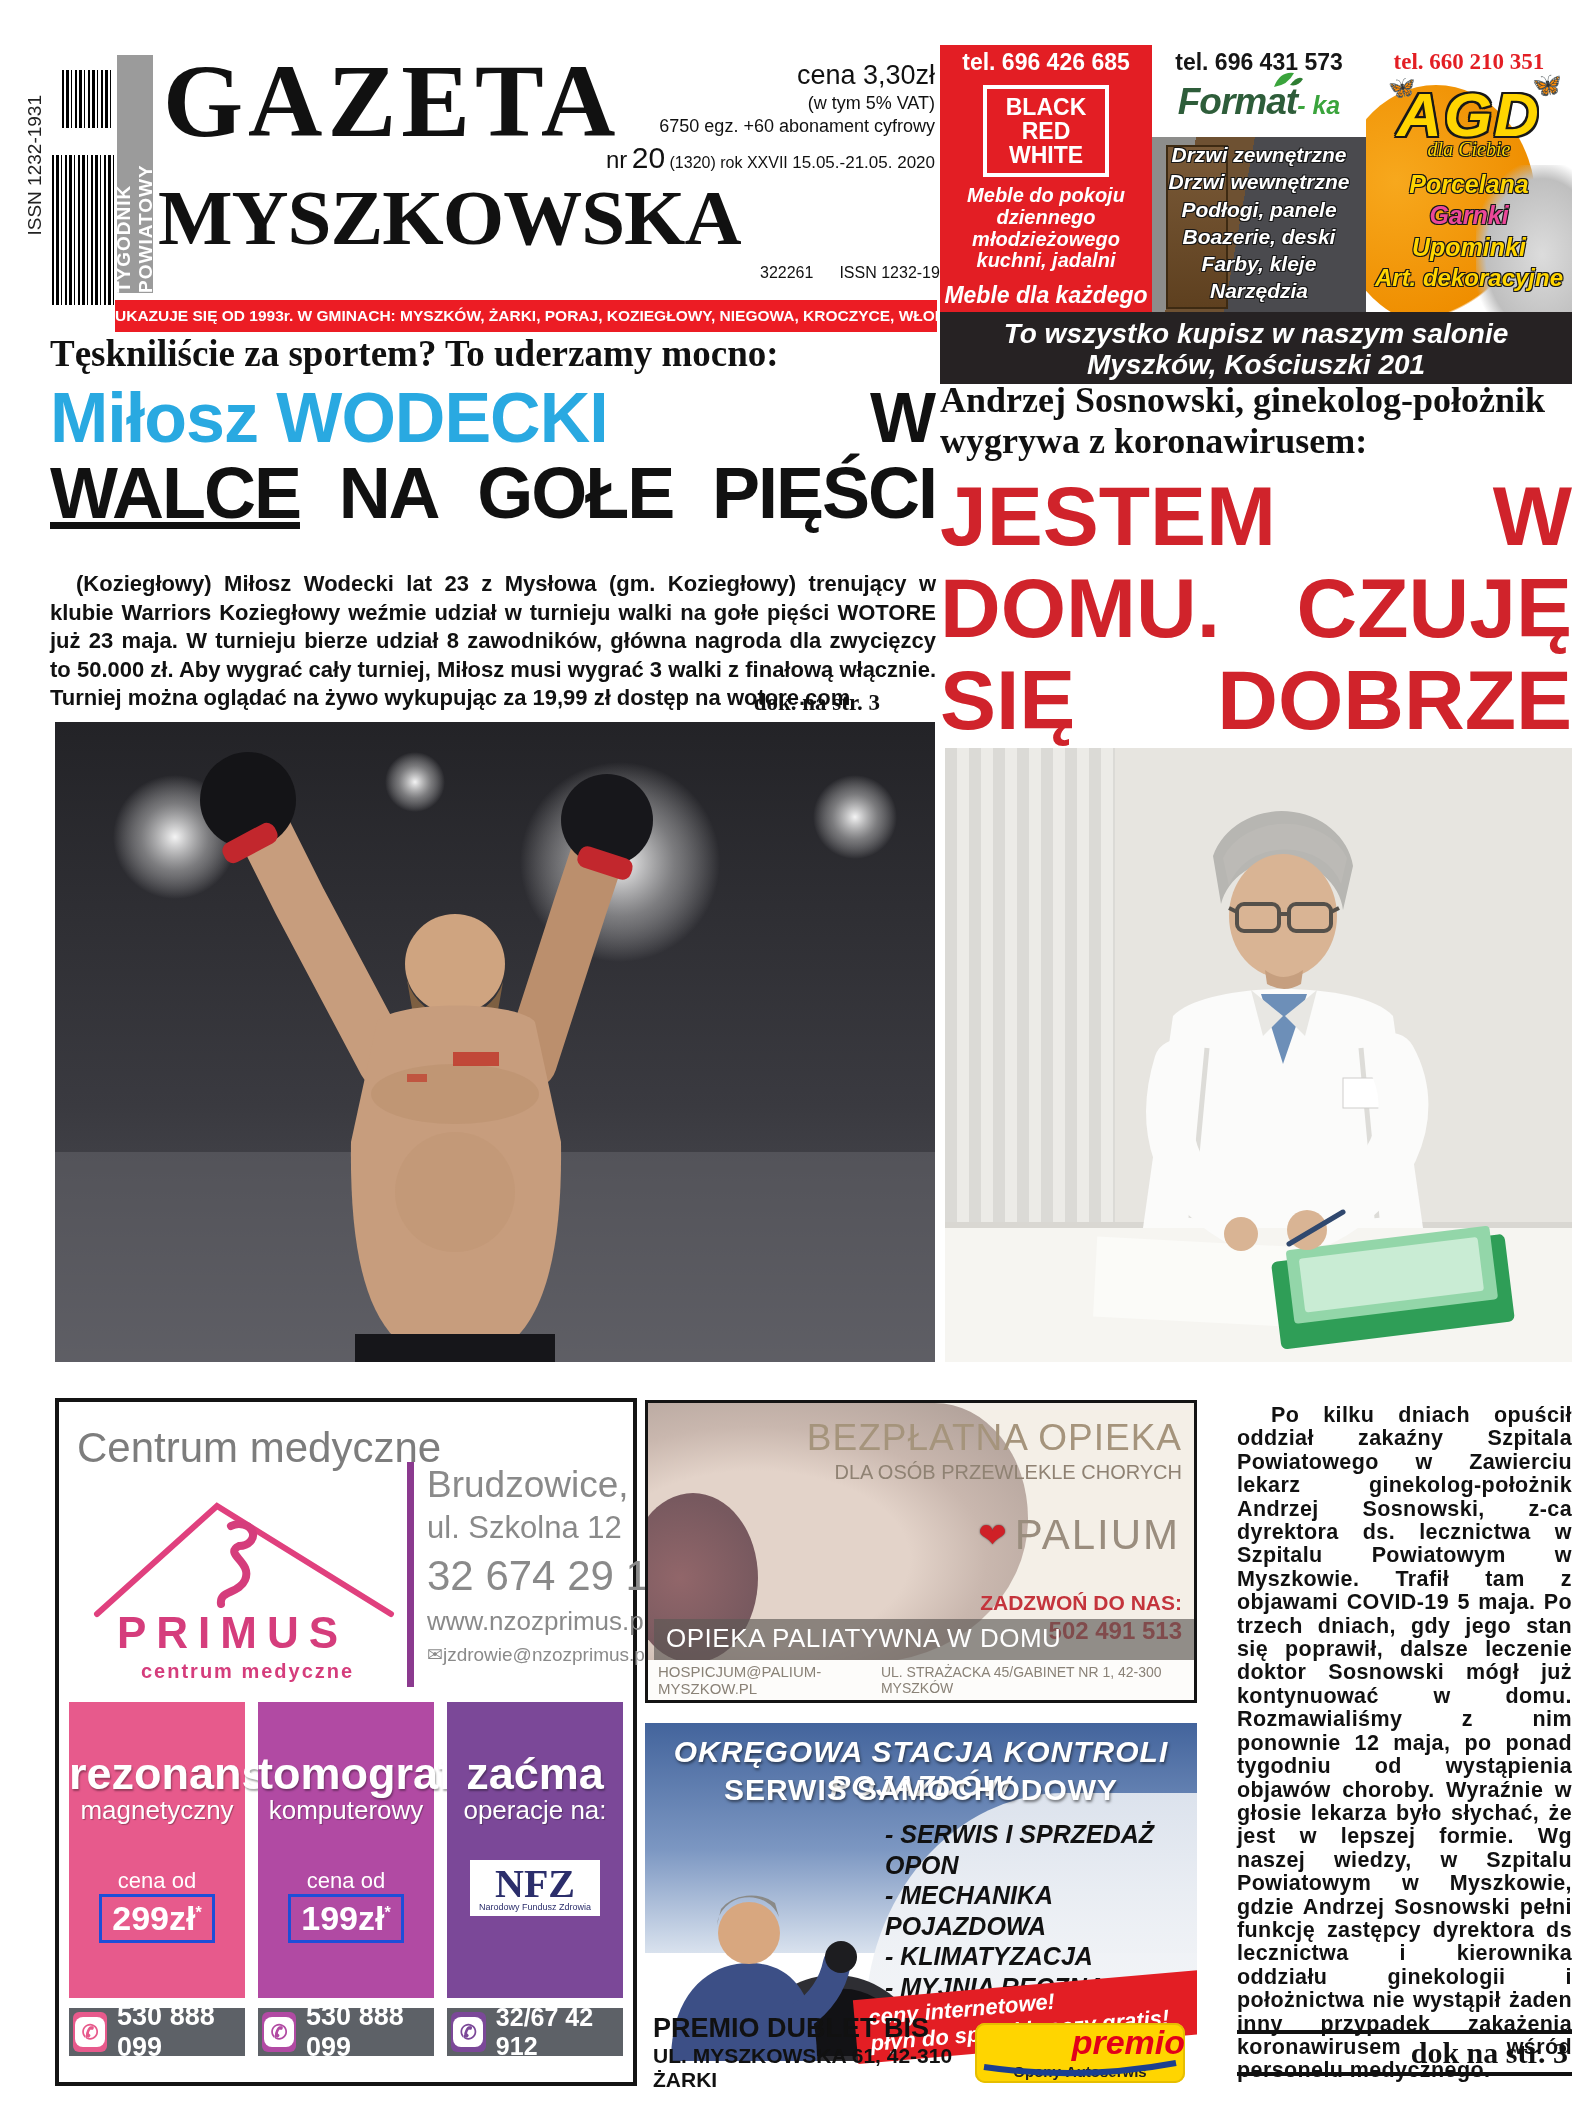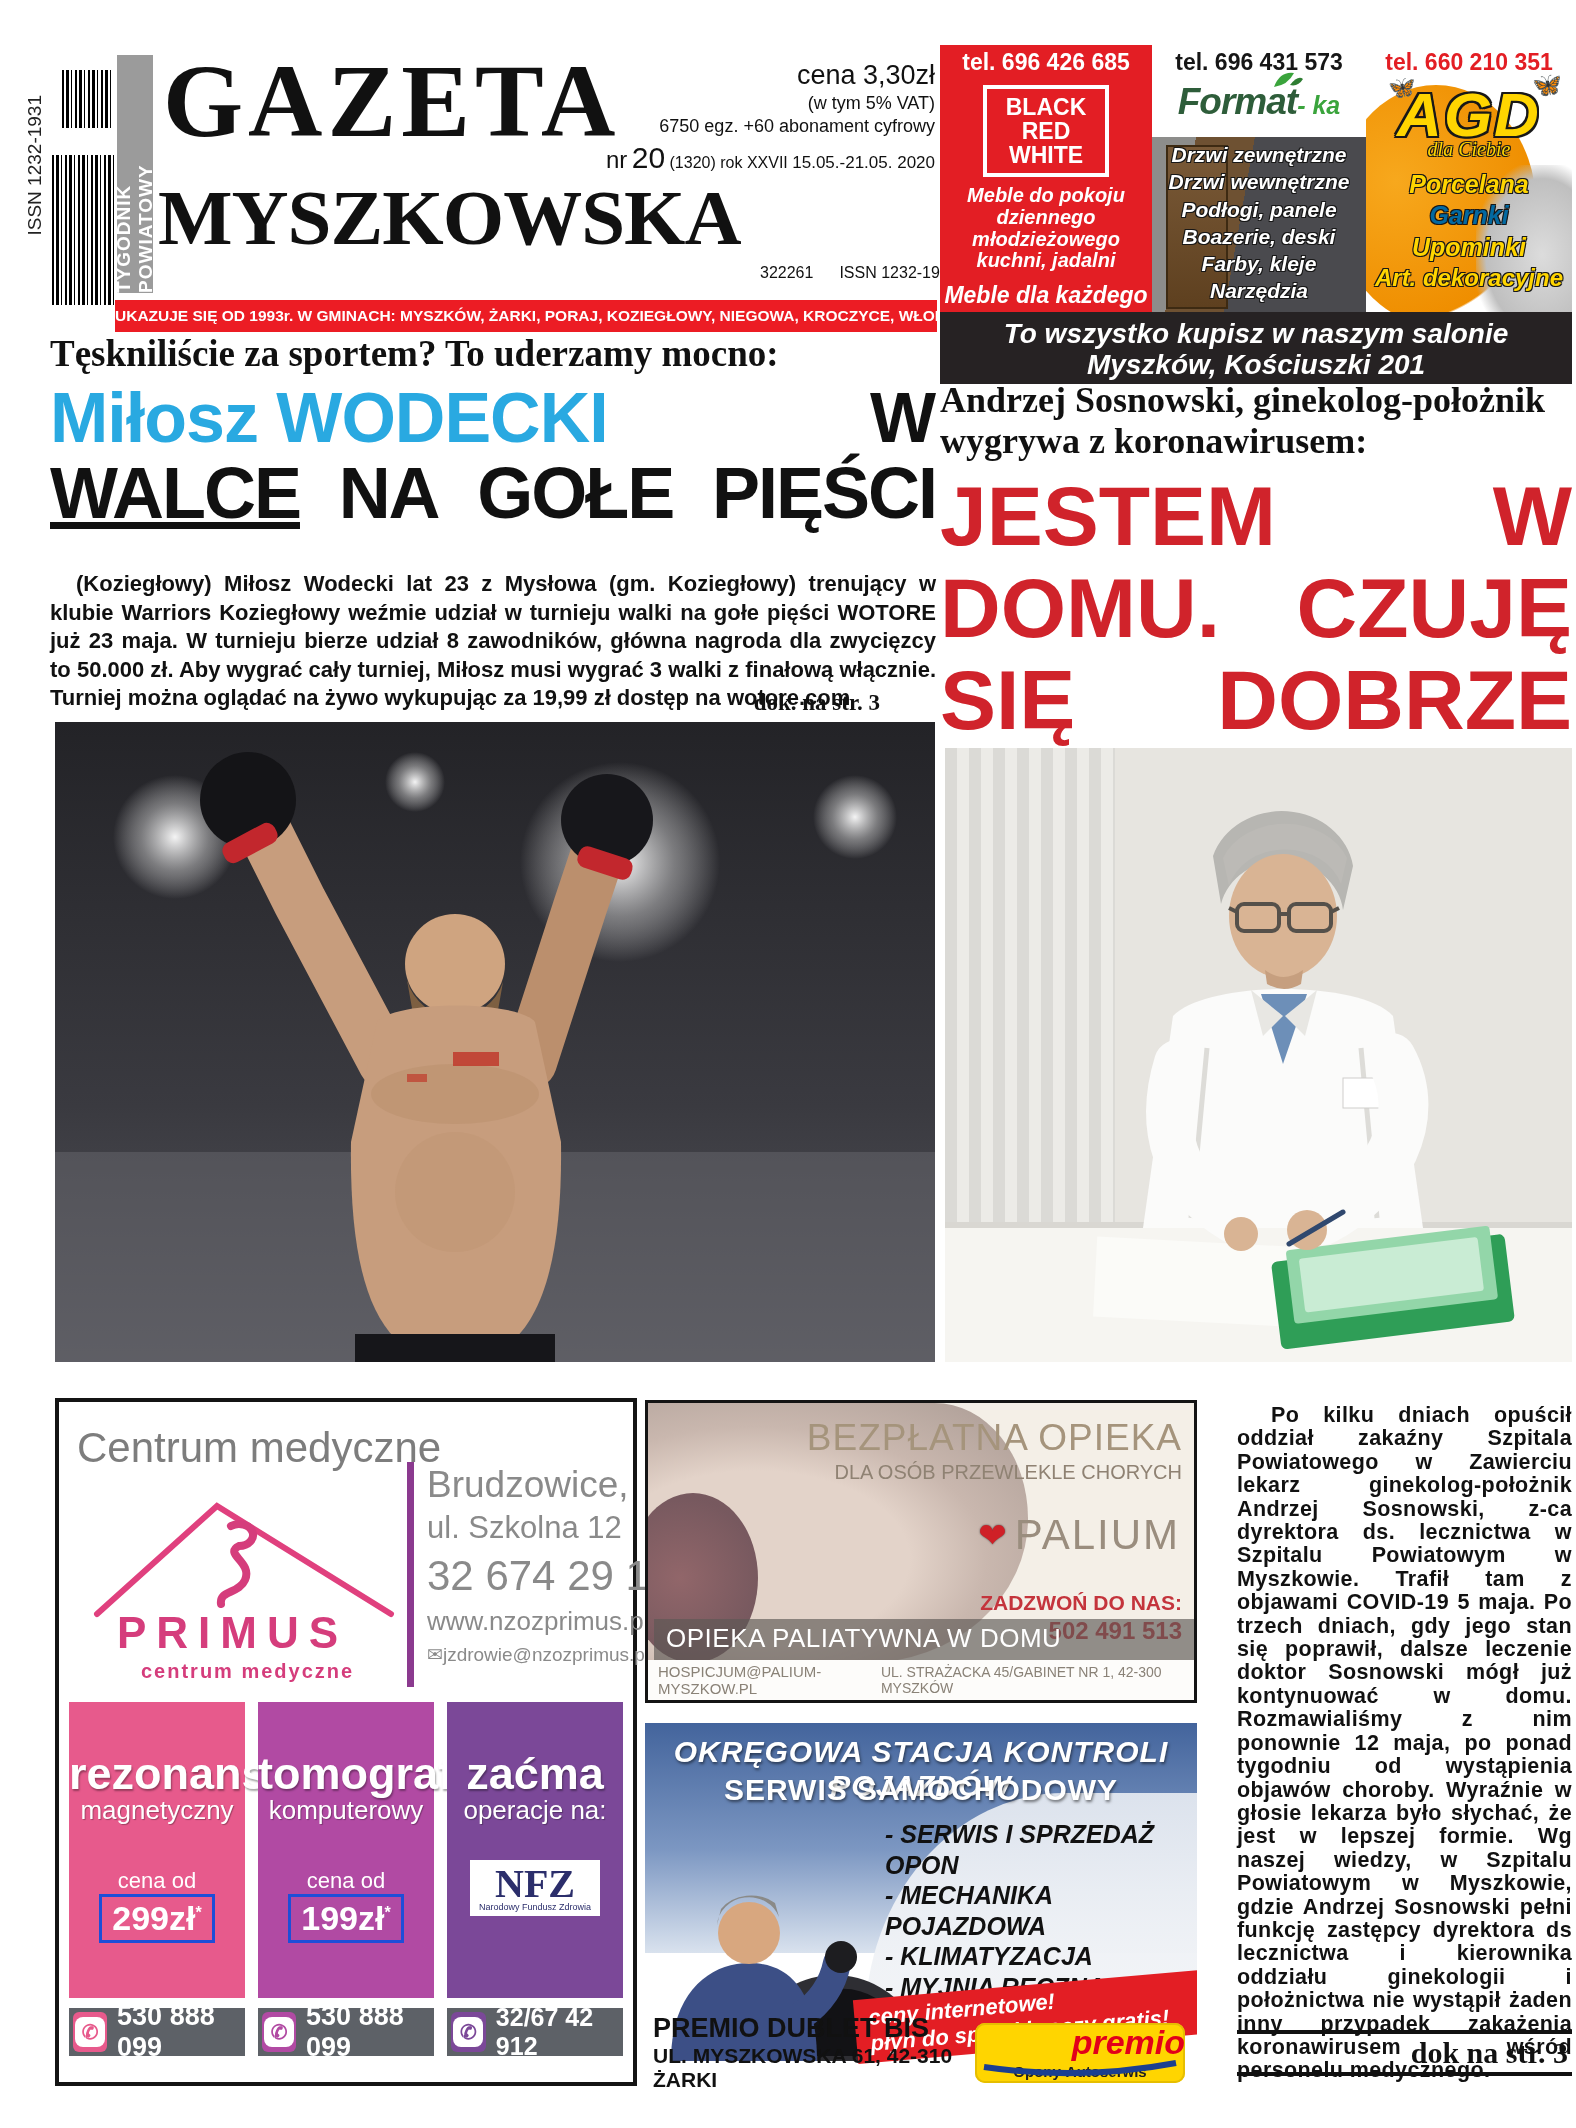--- a/index.html
+++ b/index.html
@@ -121,30 +121,30 @@
         <div class="w b i outl-thin" style="font-size:21px;line-height:1.3;">Podłogi, panele</div>
         <div class="w b i outl-thin" style="font-size:21px;line-height:1.3;">Boazerie, deski</div>
         <div class="w b i outl-thin" style="font-size:21px;line-height:1.3;">Farby, kleje</div>
         <div class="w b i outl-thin" style="font-size:21px;line-height:1.3;">Narzędzia</div>
       </div>
     </div>
 
     <div class="abs" style="left:426px;top:0;width:206px;height:267px;background:#fff;overflow:hidden;">
       <div class="abs" style="left:-30px;top:40px;width:200px;height:240px;background:radial-gradient(circle at 30% 40%,#f7a81d,#ef8e00 70%,rgba(239,142,0,0) 71%);border-radius:50%;"></div>
       <div class="abs" style="left:110px;top:120px;width:110px;height:150px;background:radial-gradient(ellipse at 60% 60%,#dcdcdc,#bfbfbf 60%,rgba(255,255,255,0) 75%);"></div>
-      <div class="adtel" style="color:#e31e24;position:relative;">tel. 660 210 351</div>
+      <div class="adtel" style="color:#e31e24;position:relative;font-family:Liberation Serif, serif;">tel. 660 210 351</div>
       <div class="ctr" style="position:relative;margin-top:0;">
         <span class="b i outl" style="font-size:62px;color:#ffd500;letter-spacing:2px;">AGD</span>
         <div class="i serif" style="font-size:20px;color:#ffd500;text-shadow:1px 1px 0 #181818,-1px -1px 0 #181818,1px -1px 0 #181818,-1px 1px 0 #181818;margin-top:-12px;">dla Ciebie</div>
         <span style="position:absolute;left:22px;top:-4px;font-size:22px;">🦋</span>
         <span style="position:absolute;right:10px;top:-8px;font-size:24px;">🦋</span>
       </div>
       <div class="ctr" style="position:relative;margin-top:8px;">
         <div class="b i outl-thin" style="font-size:25px;color:#ffd500;line-height:1.25;">Porcelana</div>
-        <div class="b i outl-thin" style="font-size:25px;color:#0369a1;line-height:1.25;">Garnki</div>
+        <div class="b i outl-thin" style="font-size:25px;color:#ec4899;line-height:1.25;">Garnki</div>
         <div class="b i outl-thin" style="font-size:25px;color:#ffd500;line-height:1.25;">Upominki</div>
         <div class="b i outl-thin" style="font-size:24px;color:#ffd500;line-height:1.25;">Art. dekoracyjne</div>
       </div>
     </div>
 
     <div class="abs salon" style="left:0;top:267px;width:632px;height:66px;">
       <div>To wszystko kupisz w naszym salonie</div>
       <div>Myszków, Kościuszki 201</div>
     </div>
   </div>

